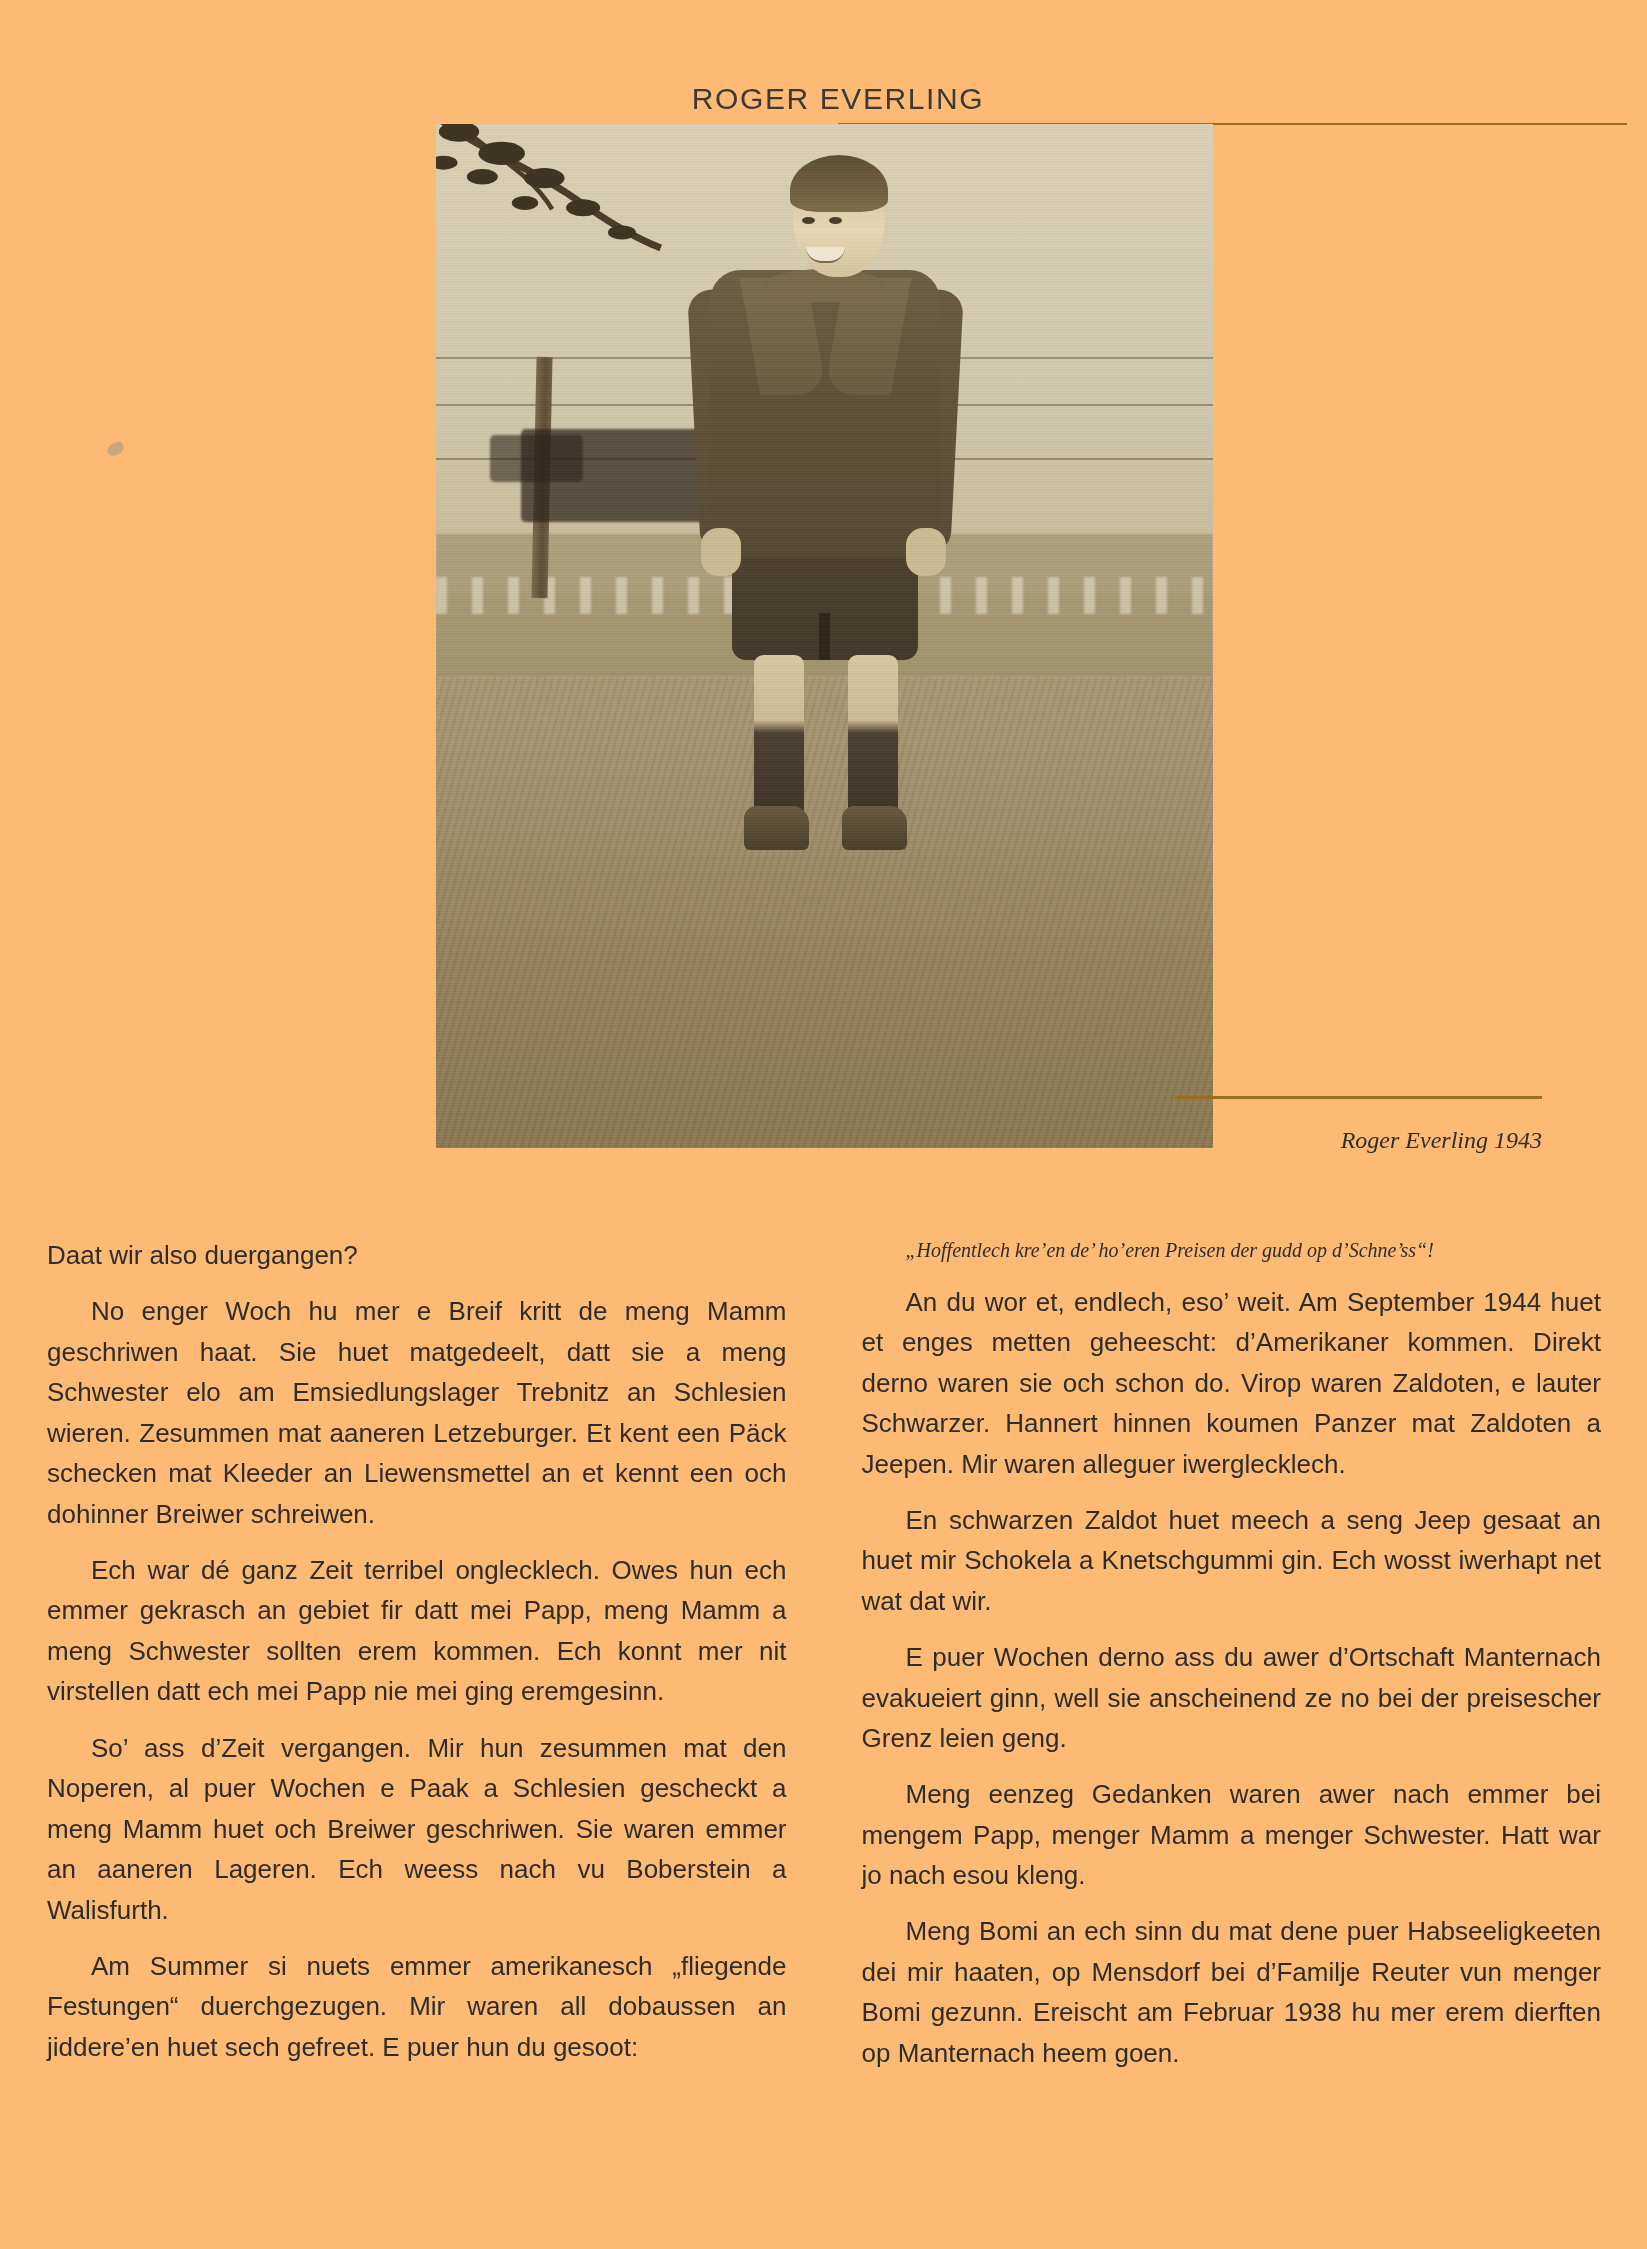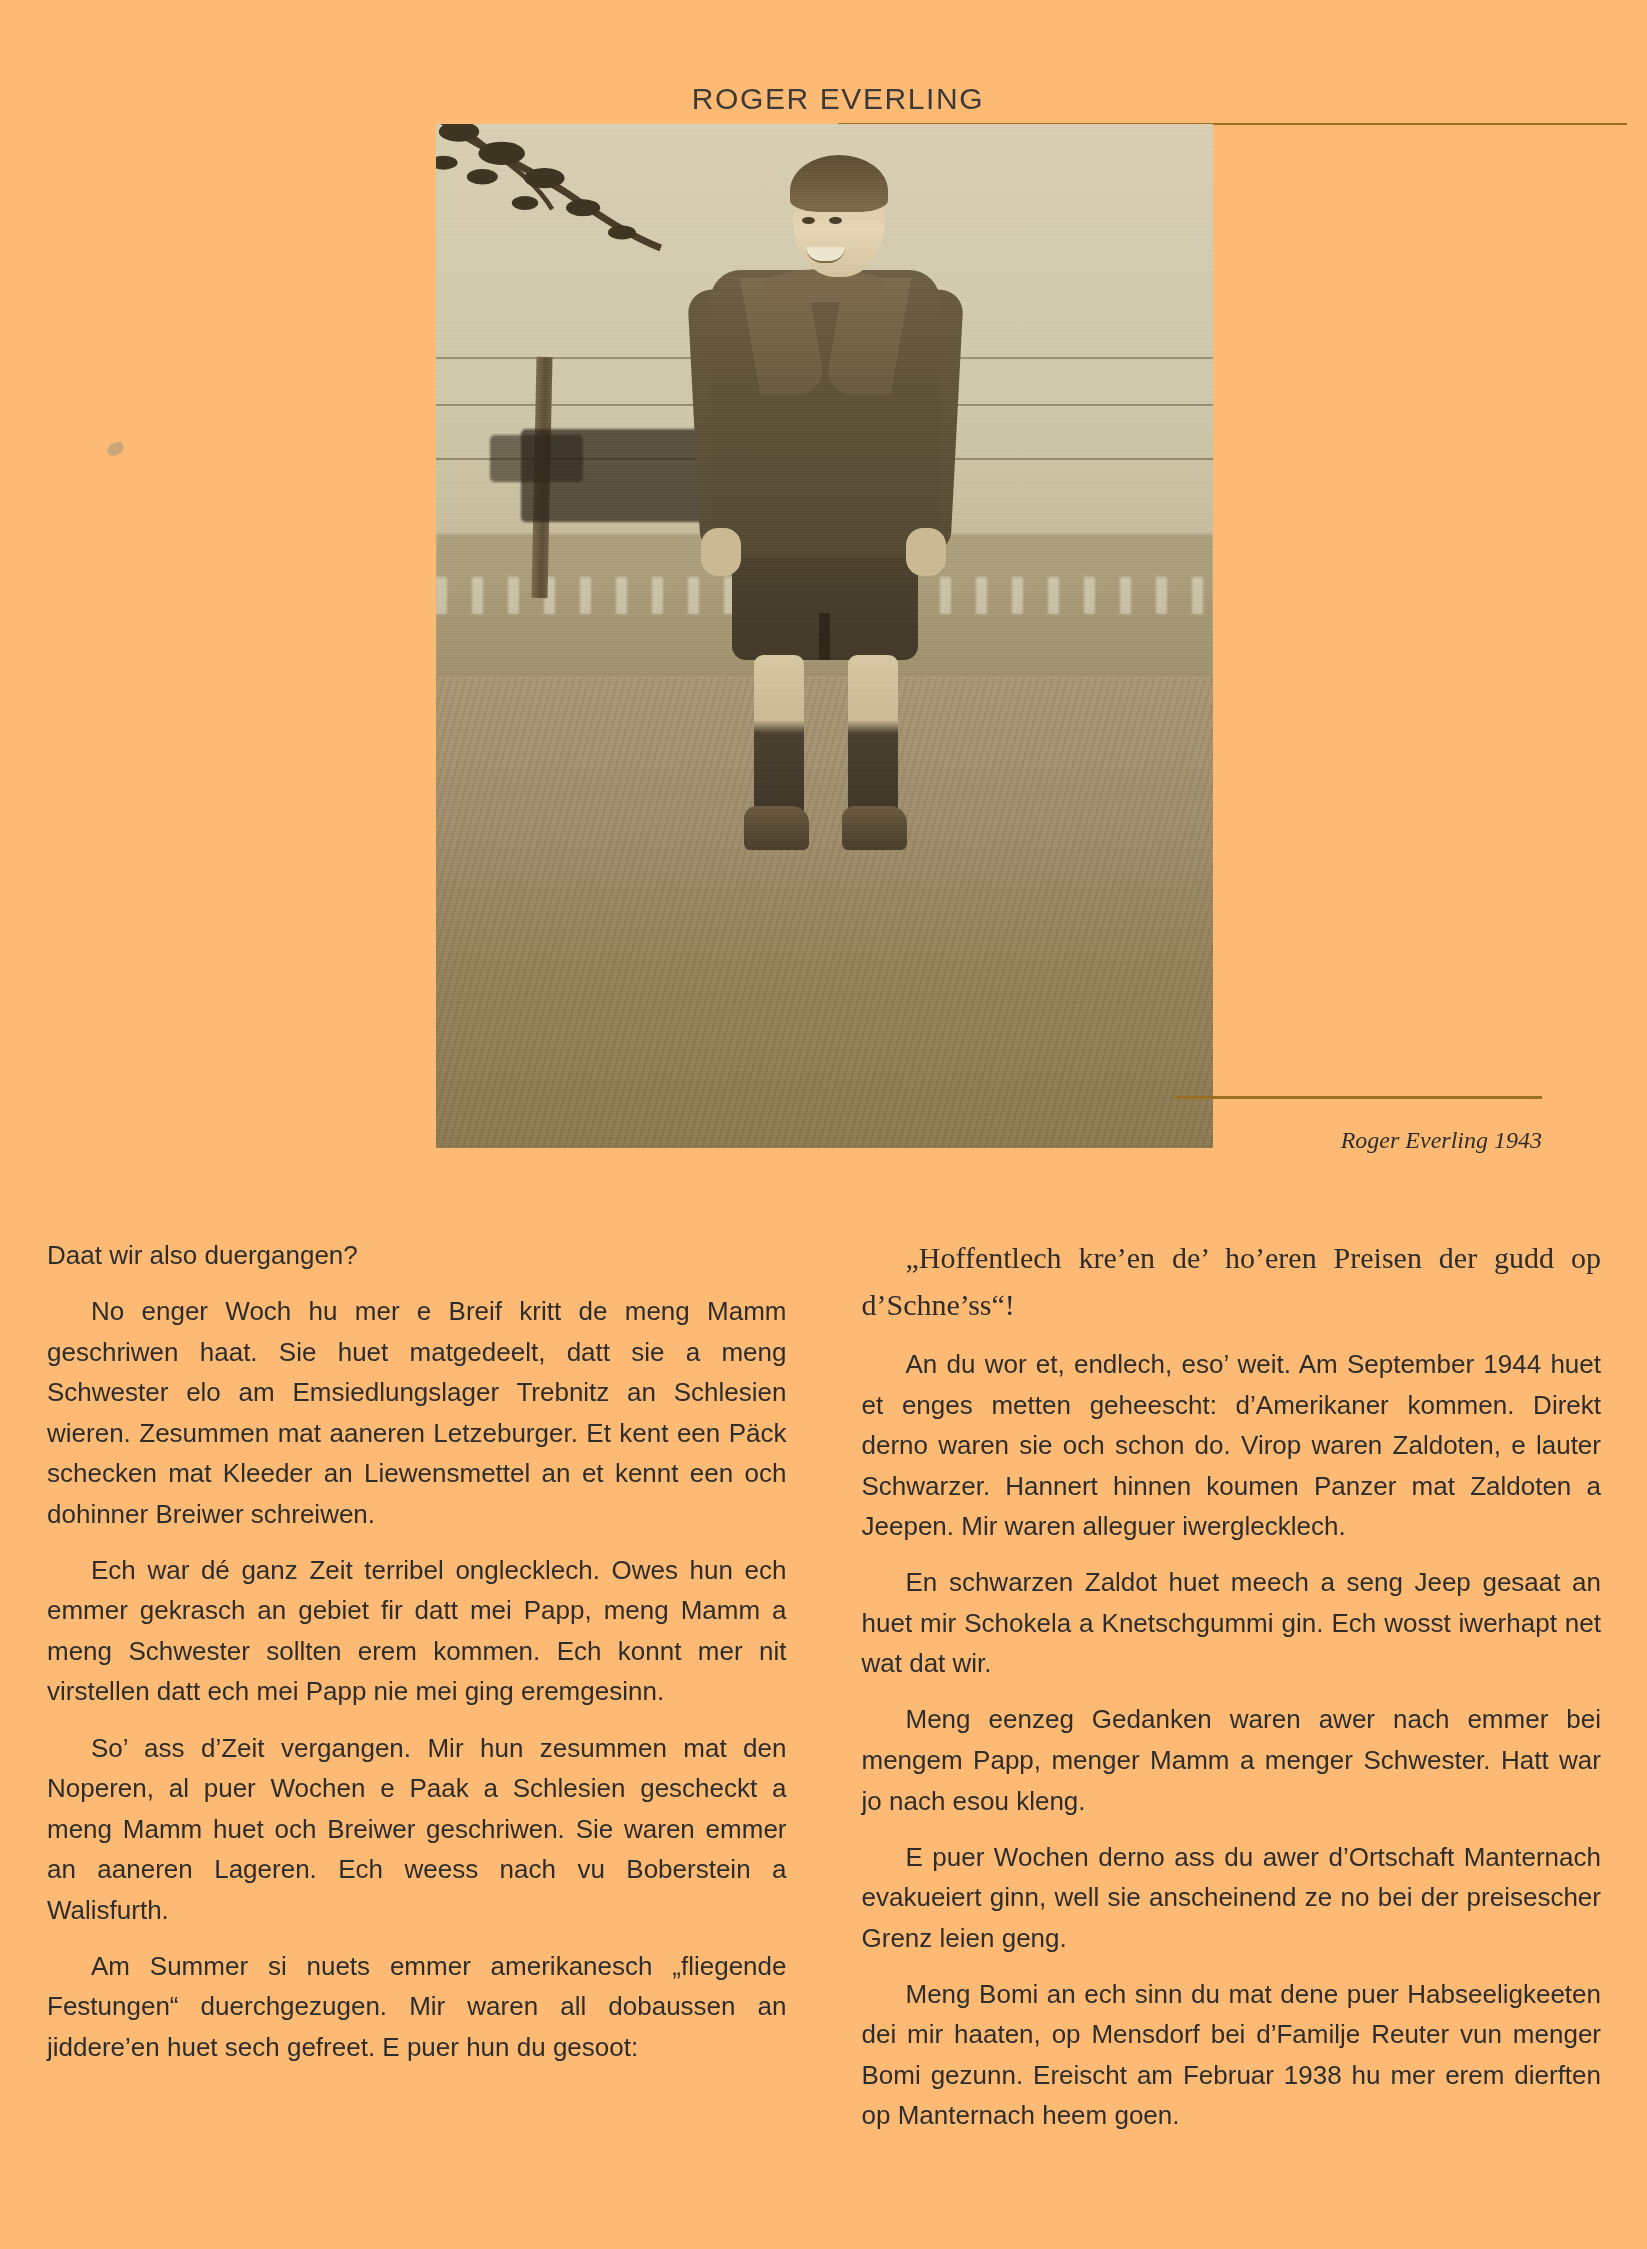--- a/index.html
+++ b/index.html
@@ -284,21 +284,22 @@
     color: #2e2d2b;
     text-align: justify;
   }
   .col p {
     margin: 0 0 15.5px 0;
     text-indent: 44px;
   }
   .col p.no-indent { text-indent: 0; }
   .col p.ital {
     font-family: "Liberation Serif", serif;
-    font-size: 30px;
+    font-style: italic;
+    font-size: 20px;
   }
 </style>
 </head>
 <body>
 
 <div class="page">
 
   <div class="header">
     <div class="header-title">ROGER EVERLING</div>
     <div class="header-rule"></div>
@@ -367,20 +368,20 @@
         <p class="no-indent">Daat wir also duergangen?</p>
         <p>No enger Woch hu mer e Breif kritt de meng Mamm geschriwen haat. Sie huet matgedeelt, datt sie a meng Schwester elo am Emsiedlungslager Trebnitz an Schlesien wieren. Zesummen mat aaneren Letzeburger. Et kent een Päck schecken mat Kleeder an Liewensmettel an et kennt een och dohinner Breiwer schreiwen.</p>
         <p>Ech war dé ganz Zeit terribel onglecklech. Owes hun ech emmer gekrasch an gebiet fir datt mei Papp, meng Mamm a meng Schwester sollten erem kommen. Ech konnt mer nit virstellen datt ech mei Papp nie mei ging eremgesinn.</p>
         <p>So’ ass d’Zeit vergangen. Mir hun zesummen mat den Noperen, al puer Wochen e Paak a Schlesien gescheckt a meng Mamm huet och Breiwer geschriwen. Sie waren emmer an aaneren Lageren. Ech weess nach vu Boberstein a Walisfurth.</p>
         <p>Am Summer si nuets emmer amerikanesch „fliegende Festungen“ duerchgezugen. Mir waren all dobaussen an jiddere’en huet sech gefreet. E puer hun du gesoot:</p>
       </div>
     <div class="col" id="col-1">
         <p class="ital">„Hoffentlech kre’en de’ ho’eren Preisen der gudd op d’Schne’ss“!</p>
         <p>An du wor et, endlech, eso’ weit. Am September 1944 huet et enges metten geheescht: d’Amerikaner kommen. Direkt derno waren sie och schon do. Virop waren Zaldoten, e lauter Schwarzer. Hannert hinnen koumen Panzer mat Zaldoten a Jeepen. Mir waren alleguer iwerglecklech.</p>
         <p>En schwarzen Zaldot huet meech a seng Jeep gesaat an huet mir Schokela a Knetschgummi gin. Ech wosst iwerhapt net wat dat wir.</p>
+        <p>E puer Wochen derno ass du awer d’Ortschaft Manternach evakueiert ginn, well sie anscheinend ze no bei der preisescher Grenz leien geng.</p>
         <p>Meng eenzeg Gedanken waren awer nach emmer bei mengem Papp, menger Mamm a menger Schwester. Hatt war jo nach esou kleng.</p>
-        <p>E puer Wochen derno ass du awer d’Ortschaft Manternach evakueiert ginn, well sie anscheinend ze no bei der preisescher Grenz leien geng.</p>
         <p>Meng Bomi an ech sinn du mat dene puer Habseeligkeeten dei mir haaten, op Mensdorf bei d’Familje Reuter vun menger Bomi gezunn. Ereischt am Februar 1938 hu mer erem dierften op Manternach heem goen.</p>
       </div>
   </div>
 
 </div>
 
 
 </body></html>

